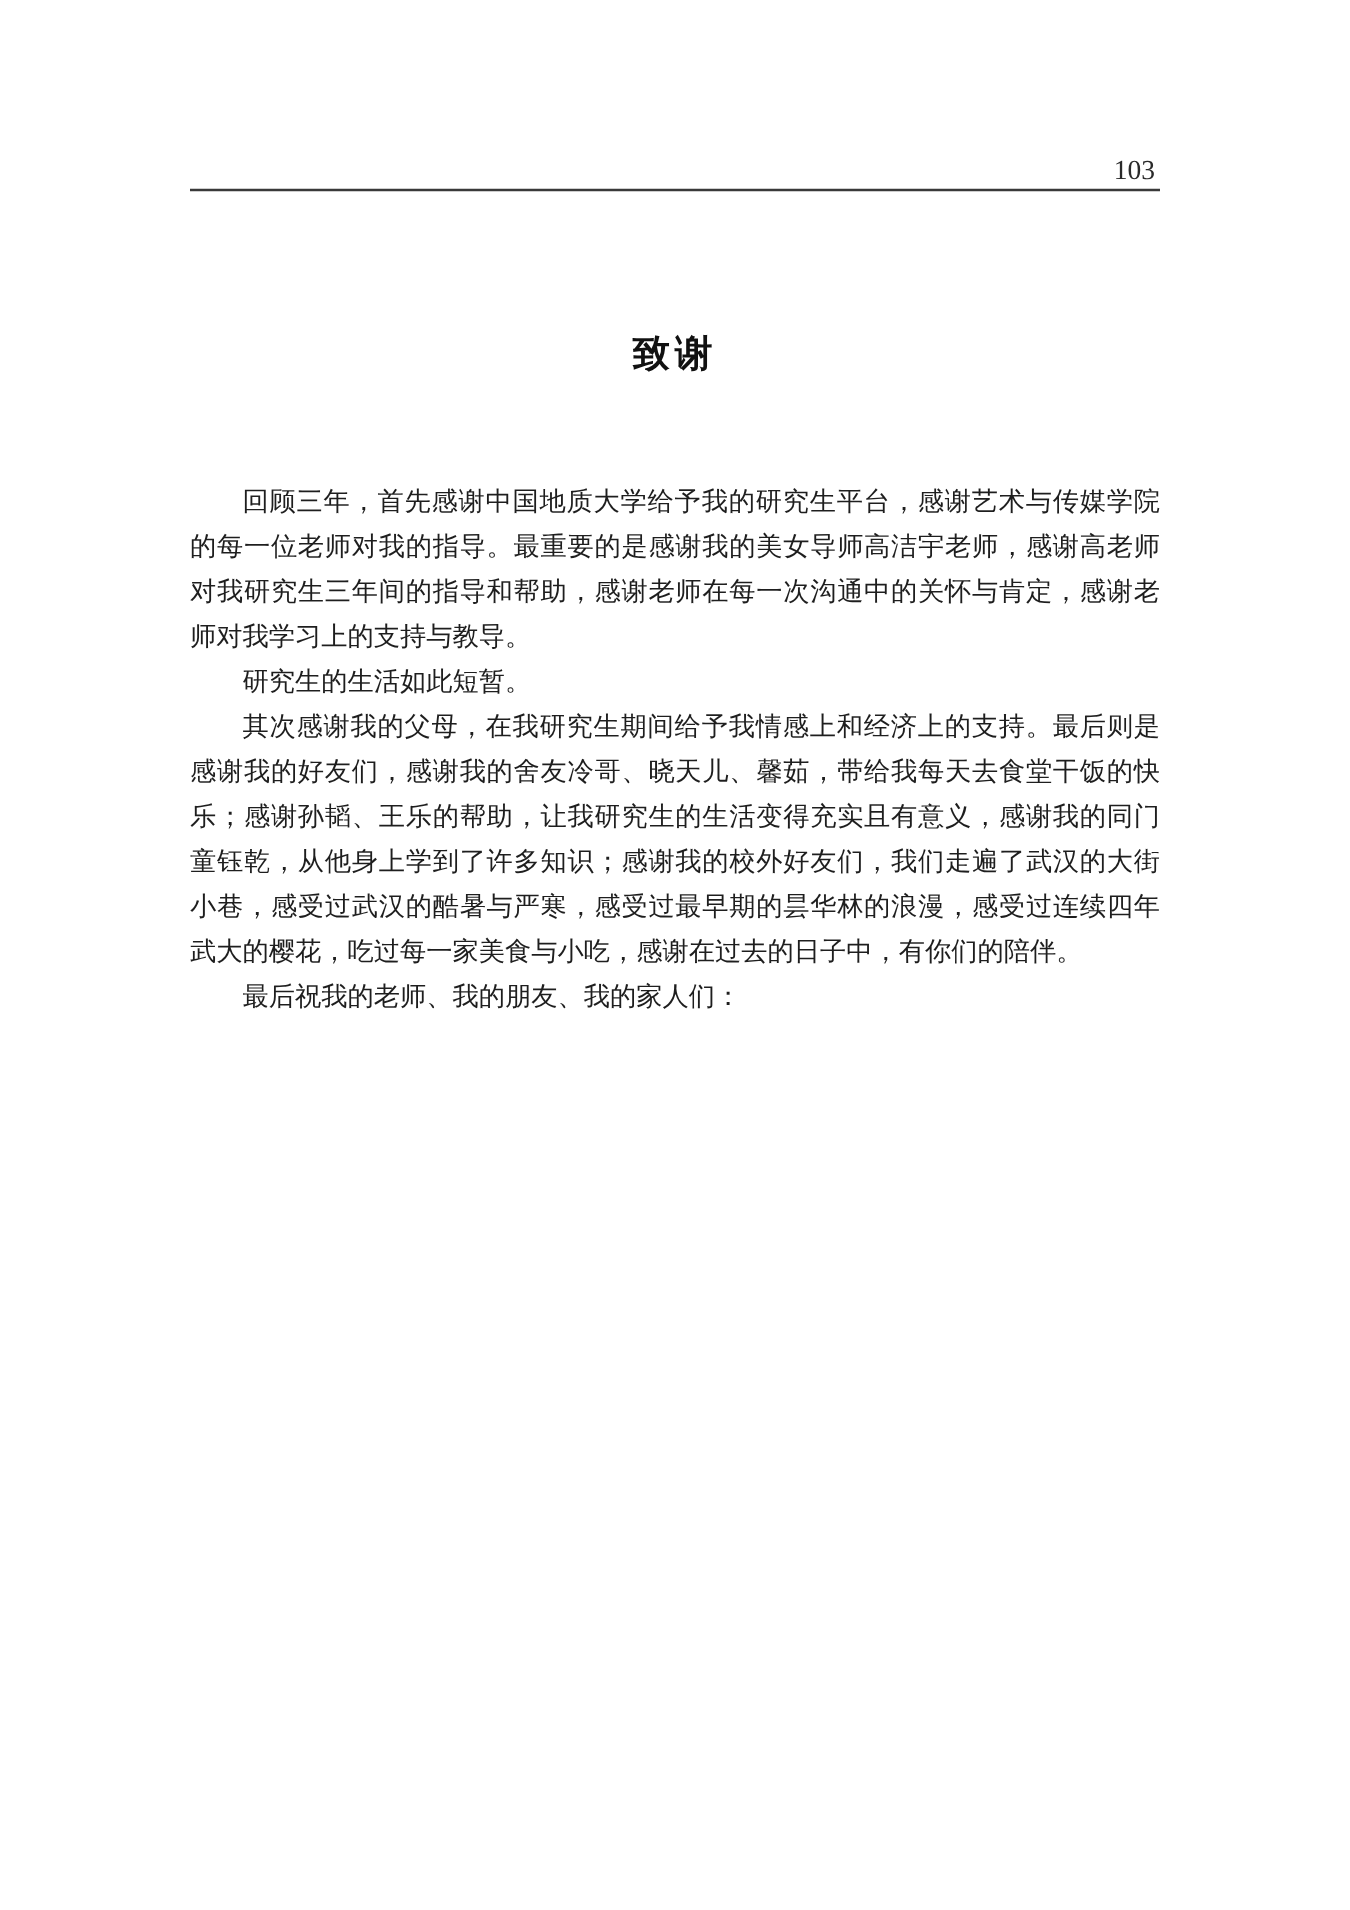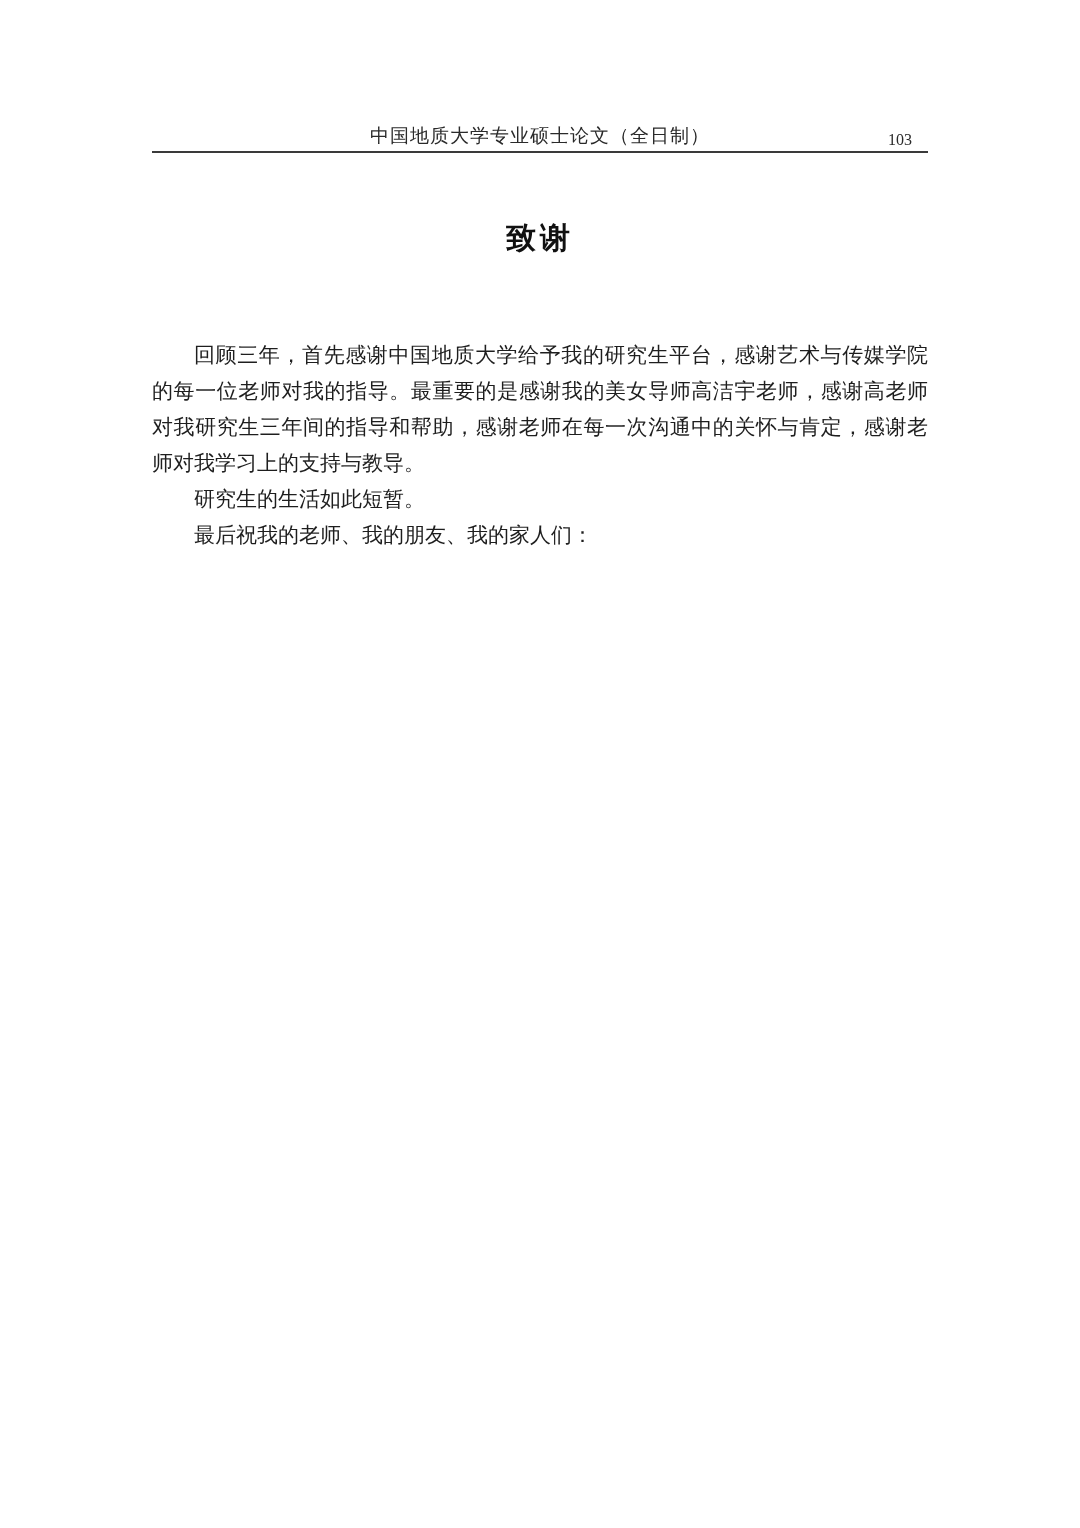--- a/index.html
+++ b/index.html
@@ -28,26 +28,26 @@
     left: 0;
     width: 100%;
     text-align: center;
     font-size: 19px;
     letter-spacing: 1px;
     color: #2a2a2a;
   }
   .header-page {
     position: absolute;
     bottom: 2px;
-    right: 16px;
-    font-size: 16px;
+    right: 4px;
+    font-size: 22px;
     color: #2a2a2a;
   }
   .doc-title {
-    margin: 68px 152px 0 152px;
+    margin: 114px 152px 0 152px;
     text-align: center;
     font-family: "Liberation Sans", "DejaVu Sans", sans-serif;
     font-weight: bold;
     font-size: 30px;
     line-height: 34px;
     letter-spacing: 4px;
     color: #111111;
   }
   .content {
     margin: 82px 152px 0 152px;
@@ -60,25 +60,25 @@
     text-indent: 2em;
     color: #1e1e1e;
   }
 </style>
 </head>
 <body>
 
 <div class="page">
 
   <div class="header">
-    <div class="header-title">中国地质大学专业硕士论文（全日制）</div>
     <div class="header-page">103</div>
   </div>
 
   <h1 class="doc-title">致谢</h1>
 
   <div class="content">
     <p>回顾三年，首先感谢中国地质大学给予我的研究生平台，感谢艺术与传媒学院的每一位老师对我的指导。最重要的是感谢我的美女导师高洁宇老师，感谢高老师对我研究生三年间的指导和帮助，感谢老师在每一次沟通中的关怀与肯定，感谢老师对我学习上的支持与教导。</p>
     <p>研究生的生活如此短暂。</p>
+    <p>其次感谢我的父母，在我研究生期间给予我情感上和经济上的支持。最后则是感谢我的好友们，感谢我的舍友冷哥、晓天儿、馨茹，带给我每天去食堂干饭的快乐；感谢孙韬、王乐的帮助，让我研究生的生活变得充实且有意义，感谢我的同门童钰乾，从他身上学到了许多知识；感谢我的校外好友们，我们走遍了武汉的大街小巷，感受过武汉的酷暑与严寒，感受过最早期的昙华林的浪漫，感受过连续四年武大的樱花，吃过每一家美食与小吃，感谢在过去的日子中，有你们的陪伴。</p>
     <p>最后祝我的老师、我的朋友、我的家人们：</p>
   </div>
 
 </div>
 
 </body></html>

